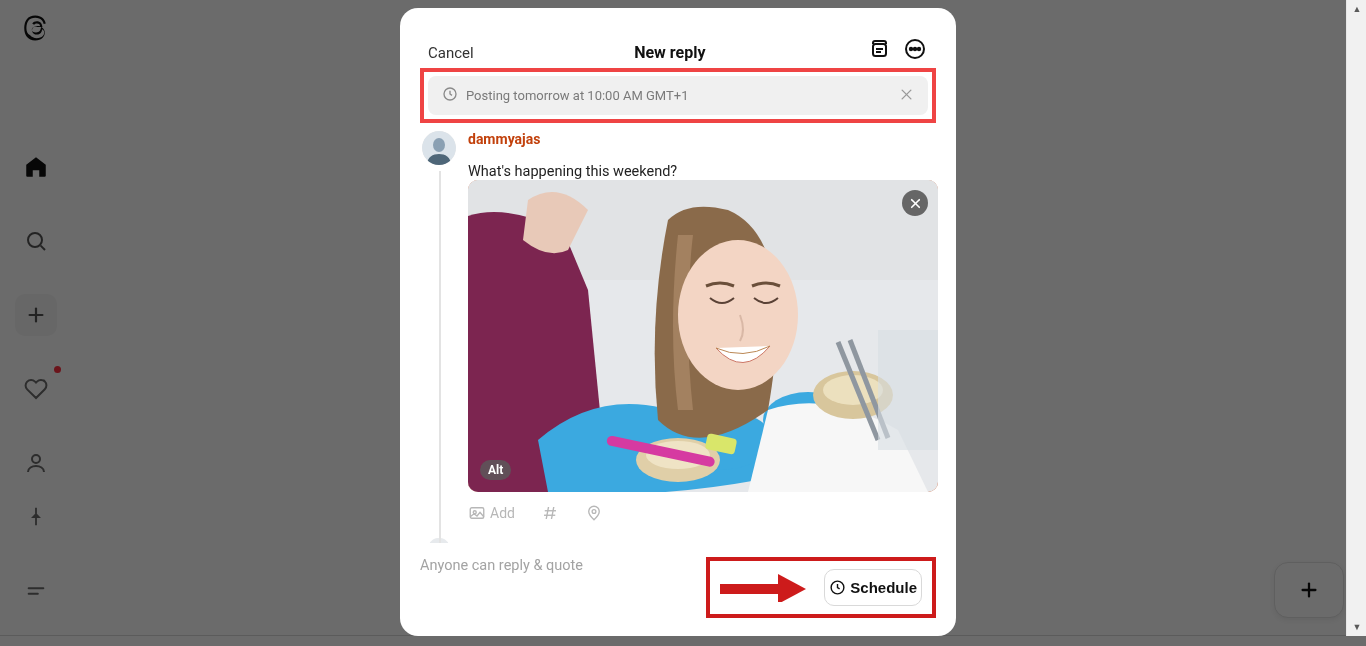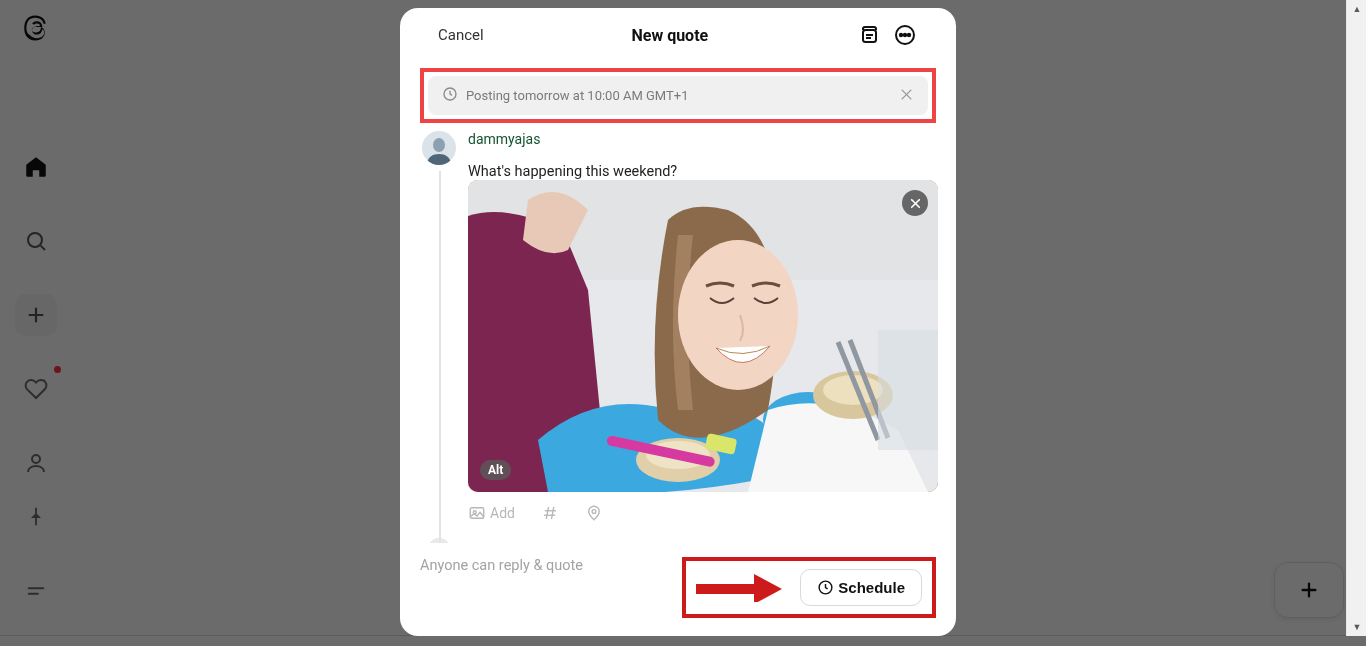--- a/index.html
+++ b/index.html
@@ -117,23 +117,23 @@
       height: 628px;
       background: #fff;
       border-radius: 18px;
       z-index: 10;
       display: flex;
       flex-direction: column;
     }
     .modal-header {
       height: 54px;
       display: flex;
-      align-items: center;
+      align-items: flex-end;
       justify-content: space-between;
-      padding: 0 38px;
+      padding: 0 28px;
     }
     .cancel { color: #333; font-size: 15px; cursor: pointer; }
     .title { font-weight: 700; font-size: 16px; color: #111; }
     .header-icons { display: flex; gap: 10px; align-items: center; }
     .header-icons .icon { width: 26px; height: 26px; display:flex; align-items:center; justify-content:center; cursor:pointer; }
 
     .schedule-banner-wrap {
       margin: 6px 20px 8px;
     }
     .schedule-banner-border {
@@ -168,21 +168,21 @@
       display:flex; align-items:center; justify-content:center;
     }
     .thread-col { flex: 1; position: relative; }
     .thread-line {
       position: absolute;
       left: -29px;
       top: 40px;
       width: 2px;
       background: #e3e3e3;
     }
-    .username { font-weight: 400; font-size: 14px; color:#14532d; }
+    .username { font-weight: 700; font-size: 14px; color:#c2410c; }
     .post-text { font-size: 14.5px; color: #222; margin-top: 16px; }
 
     .image-attachment {
       width: 470px;
       height: 312px;
       border-radius: 10px;
       overflow: hidden;
       position: relative;
       background: #c2410c;
     }
@@ -243,21 +243,21 @@
     .reply-scope { color: #a3a3a3; font-size: 14.5px; }
     .schedule-button-border {
       border: 4px solid #cd1b1b;
       padding: 8px 10px;
       display:flex; align-items:center; gap: 18px;
     }
     .schedule-button {
       border: 1px solid #d9d9d9;
       background: #fff;
       border-radius: 10px;
-      padding: 9px 16px;
+      padding: 9px 4px;
       font-size: 15px;
       font-weight: 600;
       color: #111;
       display:flex; align-items:center; gap:4px;
       cursor: pointer;
     }
     .red-arrow {
       width: 86px; height: 28px;
     }
   </style>
@@ -329,21 +329,21 @@
 
 <div class="scrolltrack">
   <div class="arrow">▲</div>
   <div class="thumb"></div>
   <div class="arrow down">▼</div>
 </div>
 
 <div class="modal">
   <div class="modal-header">
     <div class="cancel">Cancel</div>
-    <div class="title">New quote</div>
+    <div class="title">New reply</div>
     <div class="header-icons">
       <div class="icon">
         <svg width="24" height="24" viewBox="0 0 24 24" fill="none" stroke="#111" stroke-width="2">
             <rect x="6" y="7" width="13" height="12" rx="2.5"></rect>
             <path d="M6 7V6a2 2 0 0 1 2-2h9a2 2 0 0 1 2 2v1"></path>
             <line x1="9" y1="12" x2="16" y2="12"></line>
             <line x1="9" y1="15" x2="14" y2="15"></line>
           </svg>
       </div>
       <div class="icon">

